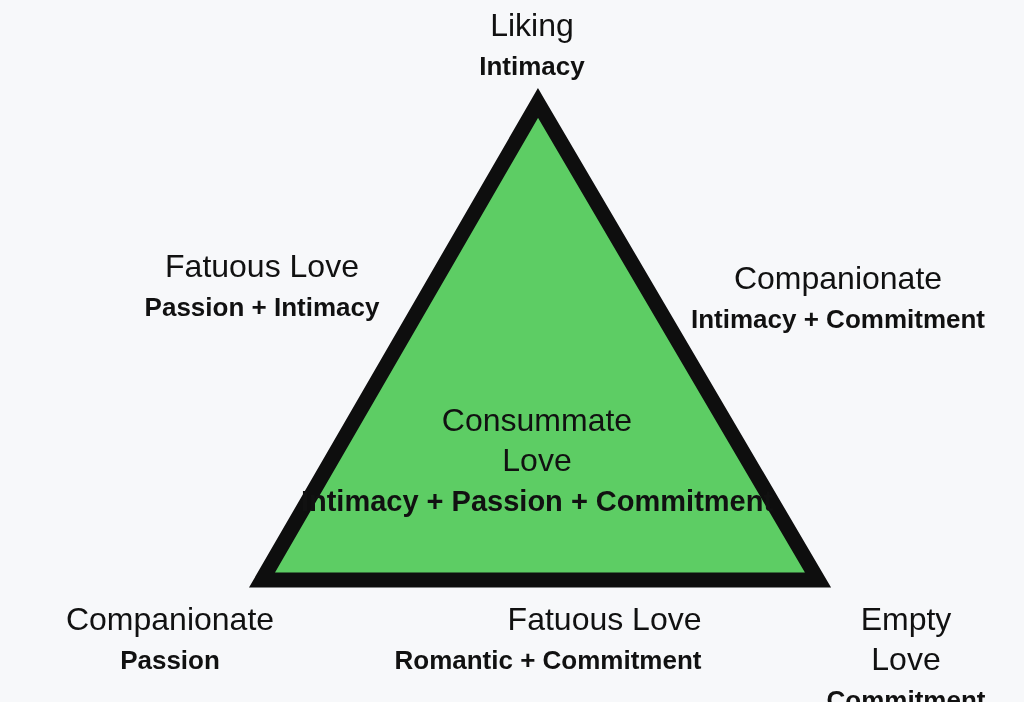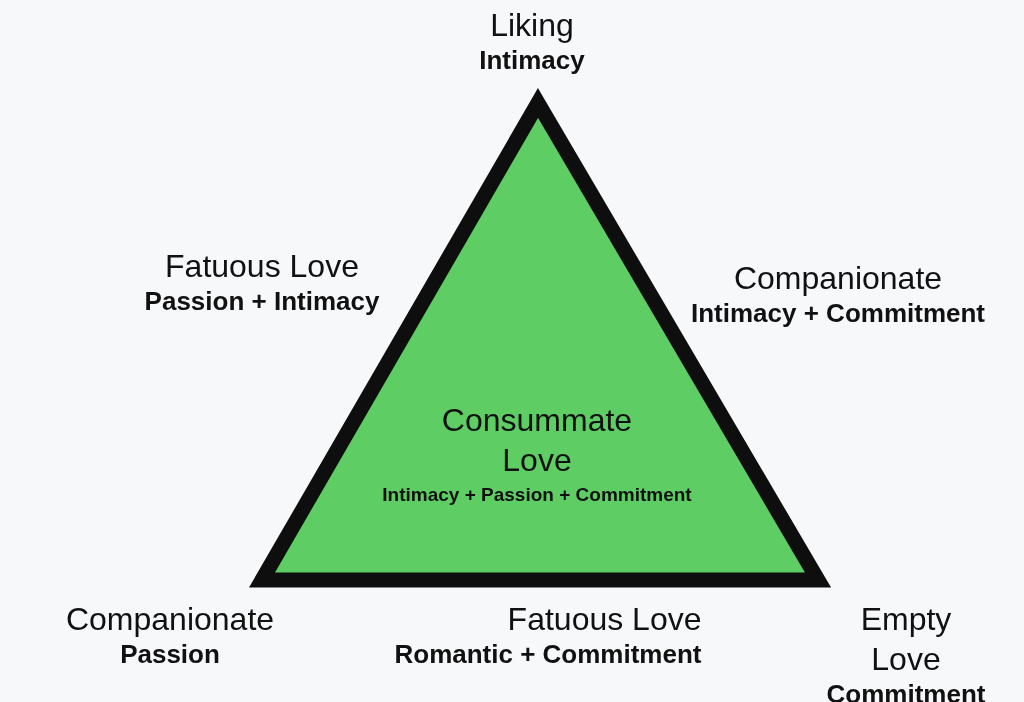--- a/index.html
+++ b/index.html
@@ -39,27 +39,27 @@
   .label .title {
     font-size: 32px;
     font-weight: normal;
     line-height: 1.25;
     white-space: pre-line;
   }
   .label .subtitle {
     font-size: 26px;
     font-weight: bold;
     line-height: 1.2;
-    margin-top: 0;
+    margin-top: 6px;
   }
   .pos-top           { left: 532px; top: 5px; }
   .pos-left          { left: 262px; top: 246px; }
   .pos-right         { left: 838px; top: 258px; }
   .pos-center        { left: 537px; top: 400px; }
-  .pos-center .subtitle { font-size: 19px; margin-top: 4px; }
+  .pos-center .subtitle { font-size: 29px; margin-top: 4px; }
   .pos-bottom-left   { left: 170px; top: 599px; }
   .pos-bottom-center { left: 548px; top: 599px; text-align: right; }
   .pos-bottom-right  { left: 906px; top: 599px; }
 </style>
 </head>
 <body>
 
 <div class="canvas">
 
   <svg class="triangle-svg" viewBox="0 0 1024 702" xmlns="http://www.w3.org/2000/svg" aria-hidden="true">

